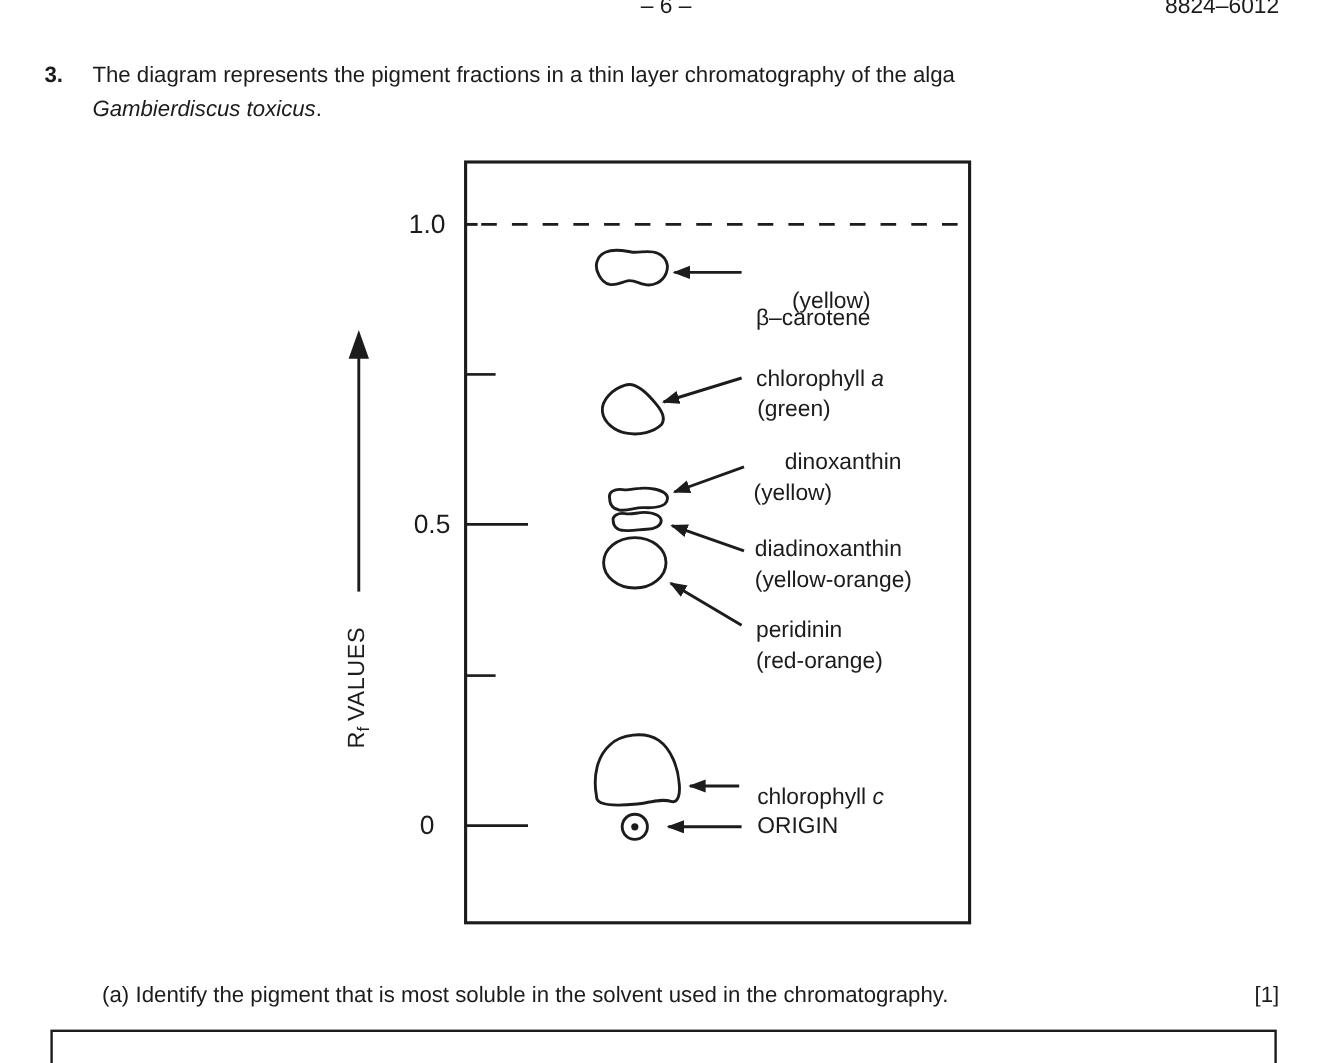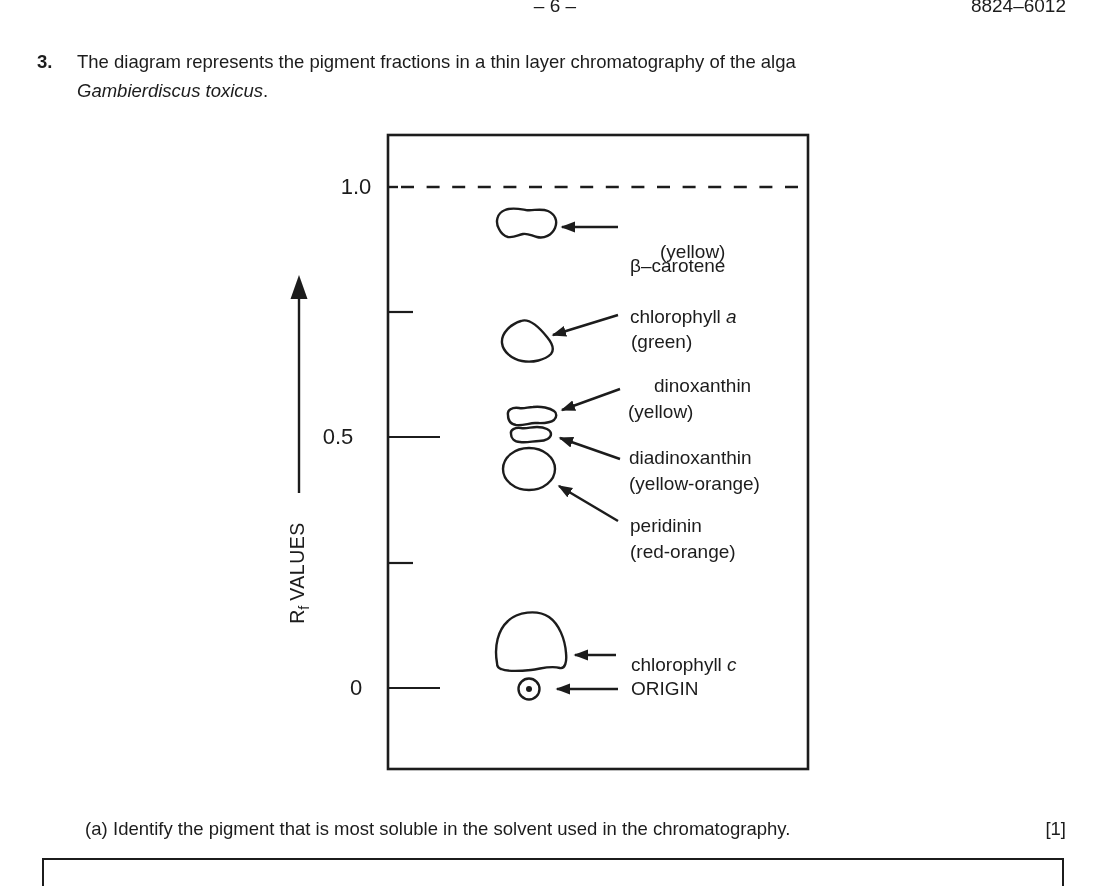--- a/index.html
+++ b/index.html
@@ -74,21 +74,21 @@
     <line x1="618" y1="227" x2="562" y2="227" class="stroke" stroke-width="2.4" marker-end="url(#ah)"></line>
     <line x1="618" y1="315" x2="553" y2="335" class="stroke" stroke-width="2.4" marker-end="url(#ah)"></line>
     <line x1="620" y1="389" x2="562" y2="410" class="stroke" stroke-width="2.4" marker-end="url(#ah)"></line>
     <line x1="620" y1="459" x2="560" y2="438" class="stroke" stroke-width="2.4" marker-end="url(#ah)"></line>
     <line x1="618" y1="521" x2="559" y2="486" class="stroke" stroke-width="2.4" marker-end="url(#ah)"></line>
     <line x1="616" y1="655" x2="575" y2="655" class="stroke" stroke-width="2.4" marker-end="url(#ah)"></line>
     <line x1="618" y1="689" x2="557" y2="689" class="stroke" stroke-width="2.4" marker-end="url(#ah)"></line>
   </svg>
 
   <div class="abs tick-lab" style="left:333px; top:176px;">1.0</div>
-  <div class="abs tick-lab" style="left:315px; top:426px;">0.5</div>
+  <div class="abs tick-lab" style="left:337px; top:426px;">0.5</div>
   <div class="abs tick-lab" style="left:333px; top:677px;">0</div>
 
   <div class="abs axis-label" style="left:230px; top:561px;">
     <span>R</span><sub>f</sub><span class="rest">VALUES</span>
   </div>
 
   <div class="abs diag-t" style="left:630px; top:215px;margin-top:40px;">β–carotene</div>
   <div class="abs diag-t" style="left:660px; top:241px;">(yellow)</div>
 
   <div class="abs diag-t" style="left:630px; top:306px;">

